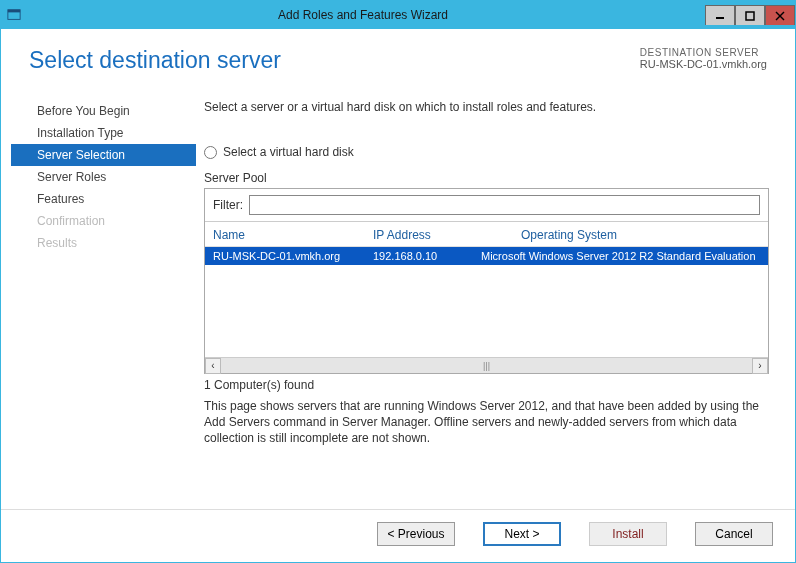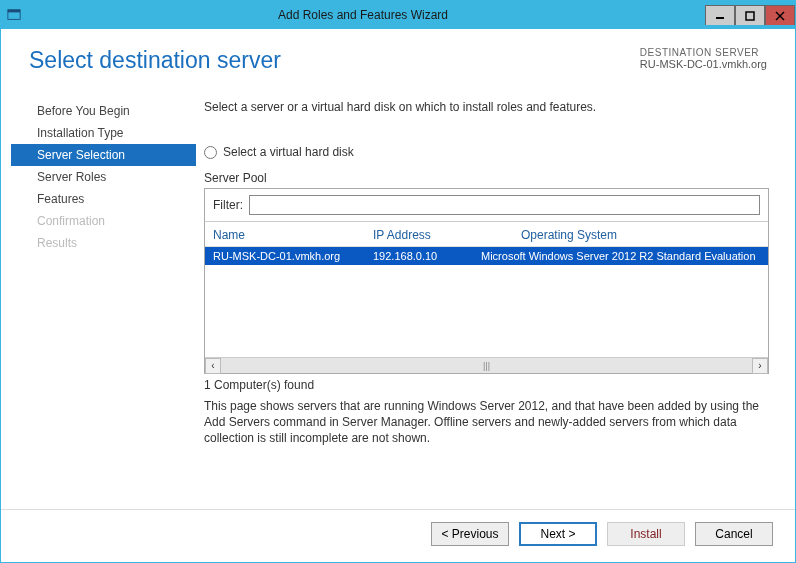--- a/index.html
+++ b/index.html
@@ -44,21 +44,21 @@
   .trow.selected { background:#0a58c2; color:#fff; }
   .td.name { width:160px; white-space:nowrap; overflow:hidden; }
   .td.ip   { width:108px; }
   .td.os   { flex:1; white-space:nowrap; overflow:hidden; }
   .hscroll { background:#e5e5e5; border-top:1px solid #ccc; height:16px; display:flex; align-items:center; }
   .hscroll .arrow { width:16px; height:16px; border:1px solid #bbb; display:flex; align-items:center; justify-content:center; font-size:10px; background:#f0f0f0; }
   .hscroll .track { flex:1; height:14px; display:flex; align-items:center; justify-content:center; color:#888; font-size:9px; }
   .count { margin:4px 0 6px 0; font-size:12px; }
   .note { font-size:12px; color:#333; line-height:1.35; padding-right:6px; }
 
-  .footer { border-top:1px solid #ddd; padding:12px 22px 16px 22px; display:flex; justify-content:flex-end; gap:10px; background:#fff; }
+  .footer { border-top:1px solid #ddd; padding:12px 22px 16px 22px; display:flex; justify-content:flex-end; gap:28px; background:#fff; }
   .btn { min-width:78px; height:24px; border:1px solid #999; background:#eeeeee; font-size:12px; cursor:pointer; }
   .btn.primary { border:2px solid #2a7ac0; background:#fff; }
   .btn.disabled { color:#7f1d1d; border-color:#ccc; }
 </style>
 </head>
 <body>
 
 <div class="window">
 
   <div class="titlebar">

